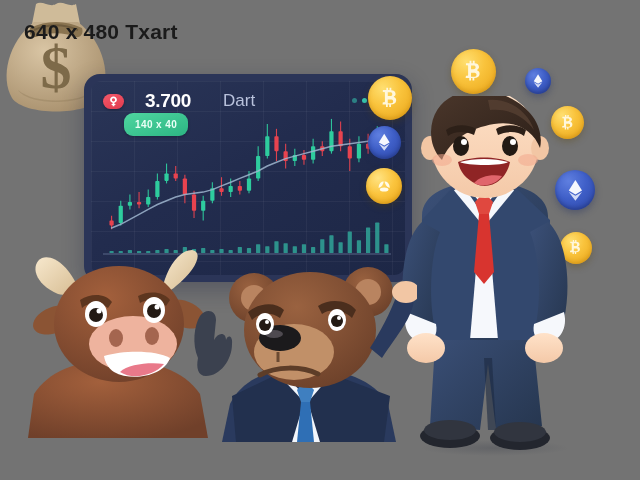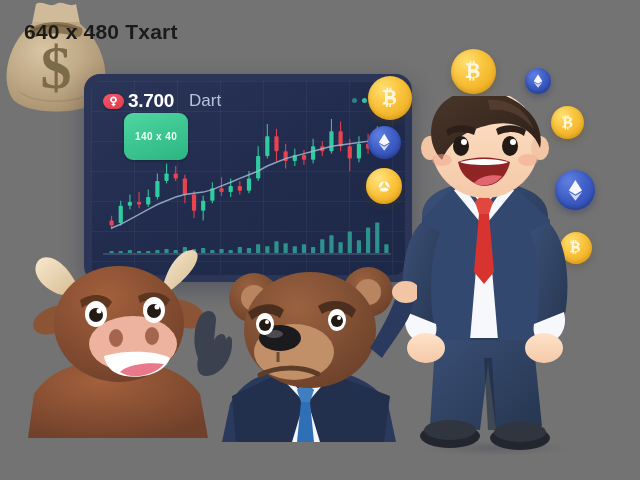--- a/index.html
+++ b/index.html
@@ -48,21 +48,21 @@
     position: absolute; inset: 0;
     background-image:
       linear-gradient(to right, rgba(255,255,255,0.045) 1px, transparent 1px),
       linear-gradient(to bottom, rgba(255,255,255,0.045) 1px, transparent 1px);
     background-size: 43px 30px;
   }
 
   
   #panel-header {
     position: absolute; left: 12px; top: 9px;
-    display: flex; align-items: center; gap: 4px;
+    display: flex; align-items: center; gap: 21px;
   }
   #price-marker-icon {
     width: 21px; height: 15px;
     border-radius: 9px;
     background: linear-gradient(160deg,#f4596a,#e03a4d);
     display: flex; align-items: center; justify-content: center;
     box-shadow: 0 1px 3px rgba(0,0,0,0.3);
   }
   #price-marker-icon svg { display:block; }
   #price-value {
@@ -72,21 +72,21 @@
   #price-unit {
     font-size: 17px; font-weight: 400; color: #b9c2dc;
     margin-left: 11px;
   }
 
   #size-badge {
     position: absolute; left: 33px; top: 32px;
     background: linear-gradient(160deg,#4fd6a0,#2cb583);
     color: #e9fff6;
     font-size: 10px; font-weight: 700;
-    padding: 18px 11px;
+    padding: 6px 11px;
     border-radius: 9px;
     letter-spacing: 0.4px;
     box-shadow: 0 1px 3px rgba(0,0,0,0.25);
   }
 
   #panel-dots {
     position: absolute; right: 18px; top: 17px;
     display: flex; gap: 5px; align-items: center;
   }
   #panel-dots i {

